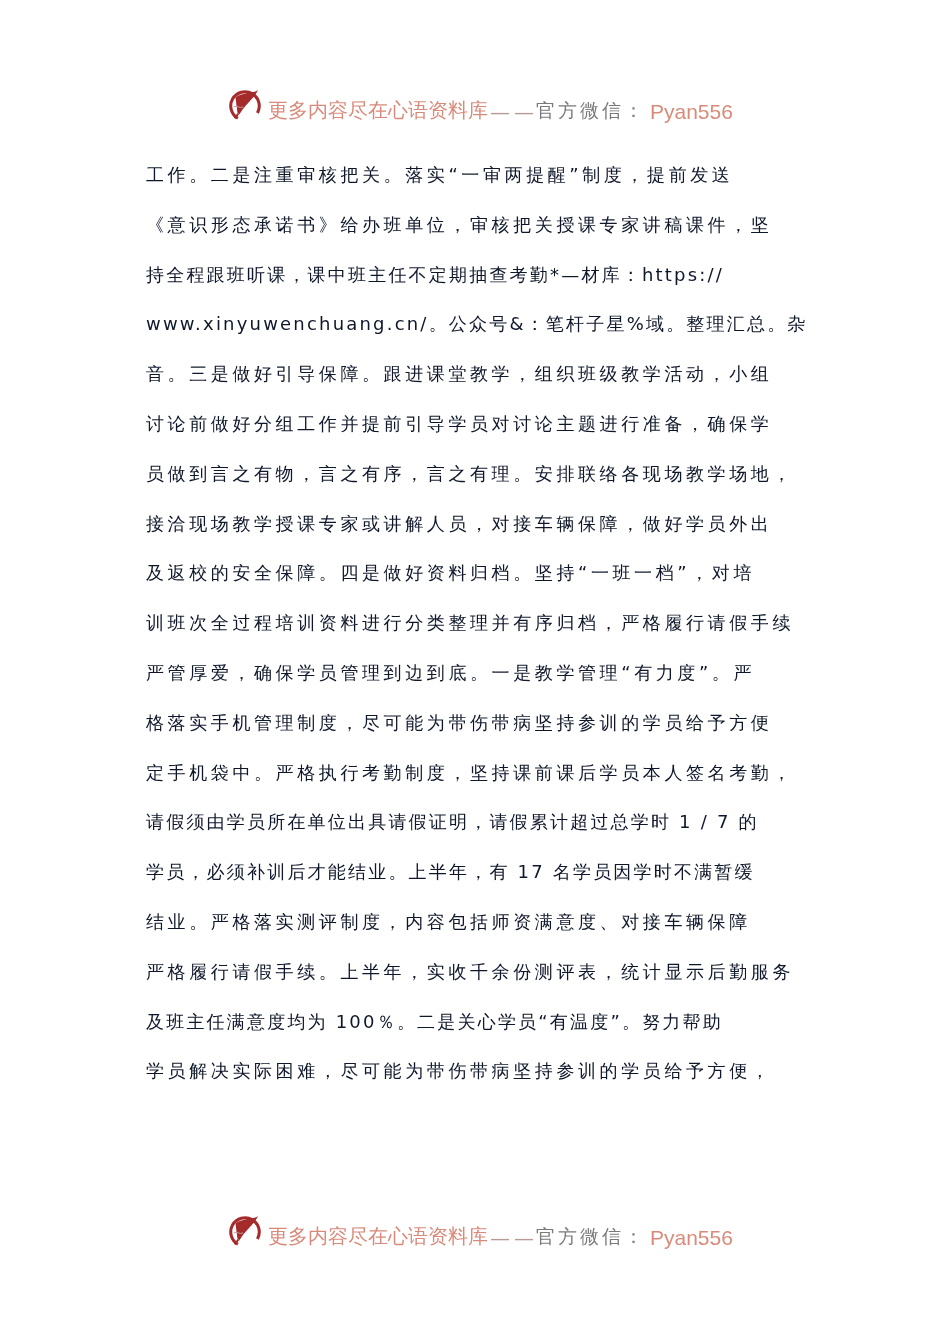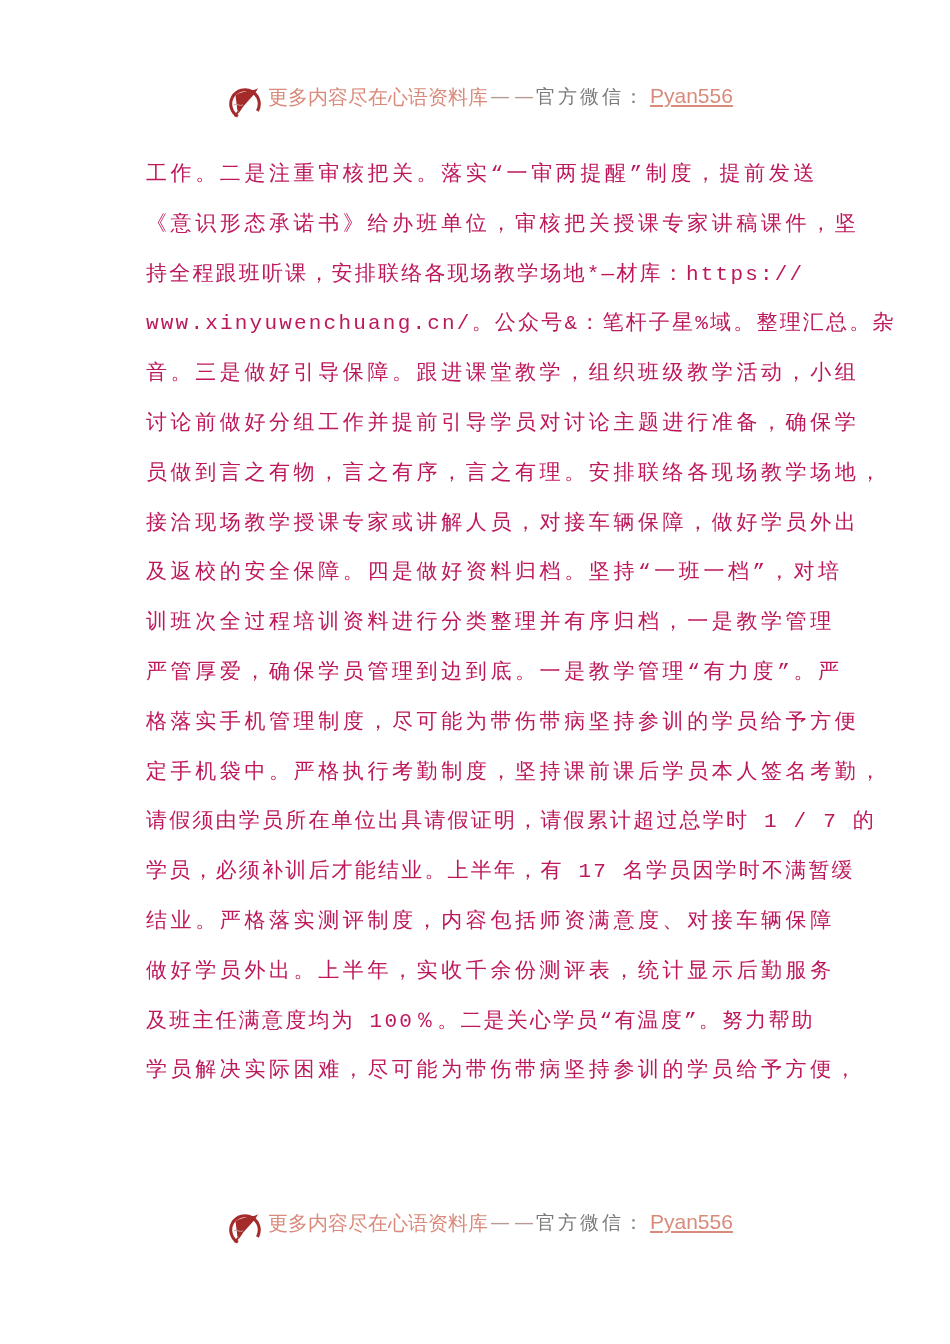--- a/index.html
+++ b/index.html
@@ -13,21 +13,21 @@
       position: relative;
       overflow: hidden;
       font-family: "DejaVu Sans", "Liberation Sans", sans-serif;
       color: #111111;
     }
     .banner {
       position: absolute;
       left: 226px;
       height: 40px;
       display: flex;
-      align-items: flex-start;
+      align-items: flex-end;
       white-space: nowrap;
     }
     .banner.header { top: 84px; }
     .banner.footer { top: 1210px; }
     .banner .logo {
       width: 38px;
       height: 38px;
       margin-right: 4px;
       flex: 0 0 auto;
     }
@@ -46,36 +46,34 @@
       font-family: "DejaVu Serif", "Liberation Serif", serif;
       font-size: 19px;
       color: #7a7a7a;
       letter-spacing: 3px;
     }
     .banner .wechat-id {
       font-family: "Liberation Sans", sans-serif;
       font-size: 21px;
       color: #d98a7a;
       margin-left: 4px;
-      text-decoration: underline;
     }
     .content {
       position: absolute;
       left: 146px;
       top: 150px;
       width: 670px;
     }
     .line {
       height: 49.8px;
       line-height: 49.8px;
-      font-size: 21px;
+      font-size: 18px;
       letter-spacing: 3.6px;
       white-space: nowrap;
-      color: #be185d;
-      font-family: Liberation Mono, monospace;
+      color: #0f172a;
     }
     .line.tight { letter-spacing: 2.2px; }
   </style>
 </head>
 <body>
 
 <div class="banner header">
   <svg class="logo" viewBox="0 0 40 40">
     <circle cx="20" cy="21" r="15" fill="none" stroke="#a52a2a" stroke-width="3.2" stroke-dasharray="70 25" transform="rotate(120 20 21)"></circle>
     <path d="M10 12 C 18 6, 30 8, 34 4 C 30 12, 24 16, 18 24 L 14 30 L 12 28 Z" fill="#a52a2a"></path>
@@ -85,35 +83,35 @@
   <span class="site">更多内容尽在心语资料库</span>
   <span class="dash">—</span>
   <span class="dash">—</span>
   <span class="wechat-label">官方微信：</span>
   <span class="wechat-id">Pyan556</span>
 </div>
 
 <div class="content">
   <div class="line">工作。二是注重审核把关。落实“一审两提醒”制度，提前发送</div>
   <div class="line">《意识形态承诺书》给办班单位，审核把关授课专家讲稿课件，坚</div>
-  <div class="line tight">持全程跟班听课，安排联络各现场教学场地*—材库：https://</div>
+  <div class="line tight">持全程跟班听课，课中班主任不定期抽查考勤*—材库：https://</div>
   <div class="line tight">www.xinyuwenchuang.cn/。公众号&amp;：笔杆子星%域。整理汇总。杂</div>
   <div class="line">音。三是做好引导保障。跟进课堂教学，组织班级教学活动，小组</div>
   <div class="line">讨论前做好分组工作并提前引导学员对讨论主题进行准备，确保学</div>
   <div class="line">员做到言之有物，言之有序，言之有理。安排联络各现场教学场地，</div>
   <div class="line">接洽现场教学授课专家或讲解人员，对接车辆保障，做好学员外出</div>
   <div class="line">及返校的安全保障。四是做好资料归档。坚持“一班一档”，对培</div>
-  <div class="line">训班次全过程培训资料进行分类整理并有序归档，一是教学管理</div>
+  <div class="line">训班次全过程培训资料进行分类整理并有序归档，严格履行请假手续</div>
   <div class="line">严管厚爱，确保学员管理到边到底。一是教学管理“有力度”。严</div>
   <div class="line">格落实手机管理制度，尽可能为带伤带病坚持参训的学员给予方便</div>
   <div class="line">定手机袋中。严格执行考勤制度，坚持课前课后学员本人签名考勤，</div>
   <div class="line tight">请假须由学员所在单位出具请假证明，请假累计超过总学时 1 / 7 的</div>
   <div class="line tight">学员，必须补训后才能结业。上半年，有 17 名学员因学时不满暂缓</div>
   <div class="line">结业。严格落实测评制度，内容包括师资满意度、对接车辆保障</div>
-  <div class="line">做好学员外出。上半年，实收千余份测评表，统计显示后勤服务</div>
+  <div class="line">严格履行请假手续。上半年，实收千余份测评表，统计显示后勤服务</div>
   <div class="line tight">及班主任满意度均为 100％。二是关心学员“有温度”。努力帮助</div>
   <div class="line">学员解决实际困难，尽可能为带伤带病坚持参训的学员给予方便，</div>
 </div>
 
 <div class="banner footer">
   <svg class="logo" viewBox="0 0 40 40">
     <circle cx="20" cy="21" r="15" fill="none" stroke="#a52a2a" stroke-width="3.2" stroke-dasharray="70 25" transform="rotate(120 20 21)"></circle>
     <path d="M10 12 C 18 6, 30 8, 34 4 C 30 12, 24 16, 18 24 L 14 30 L 12 28 Z" fill="#a52a2a"></path>
     <path d="M13 29 L 9 34" stroke="#a52a2a" stroke-width="2"></path>
     <path d="M8 22 C 12 20, 14 24, 18 22" fill="none" stroke="#c9a0a0" stroke-width="1"></path>

